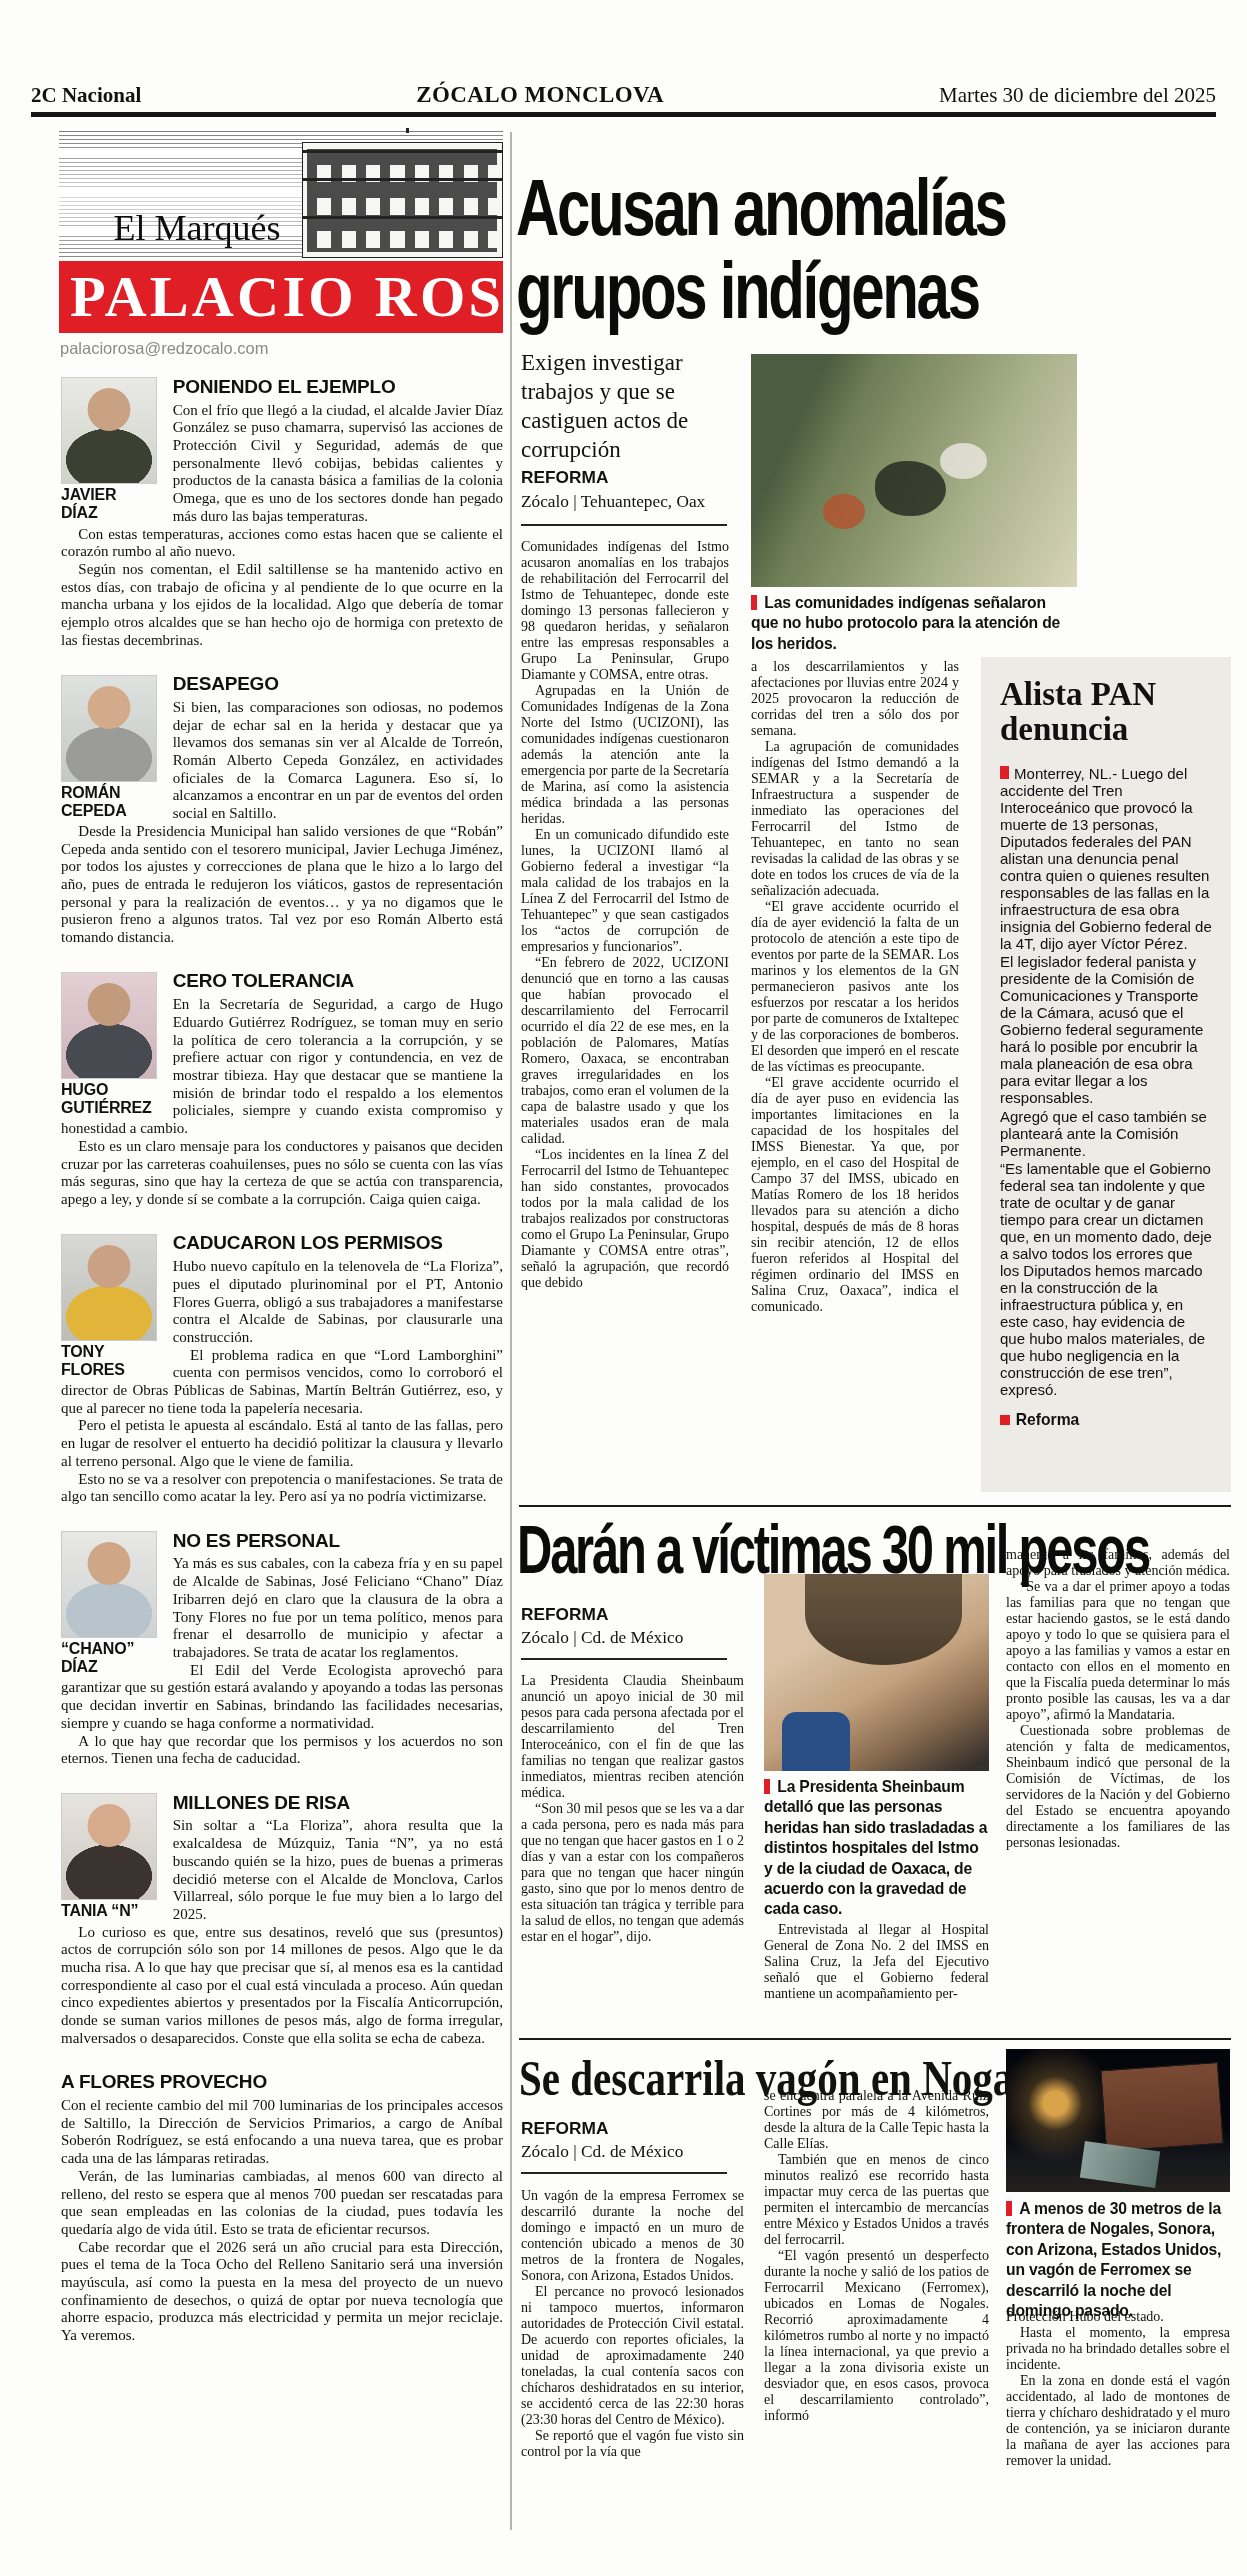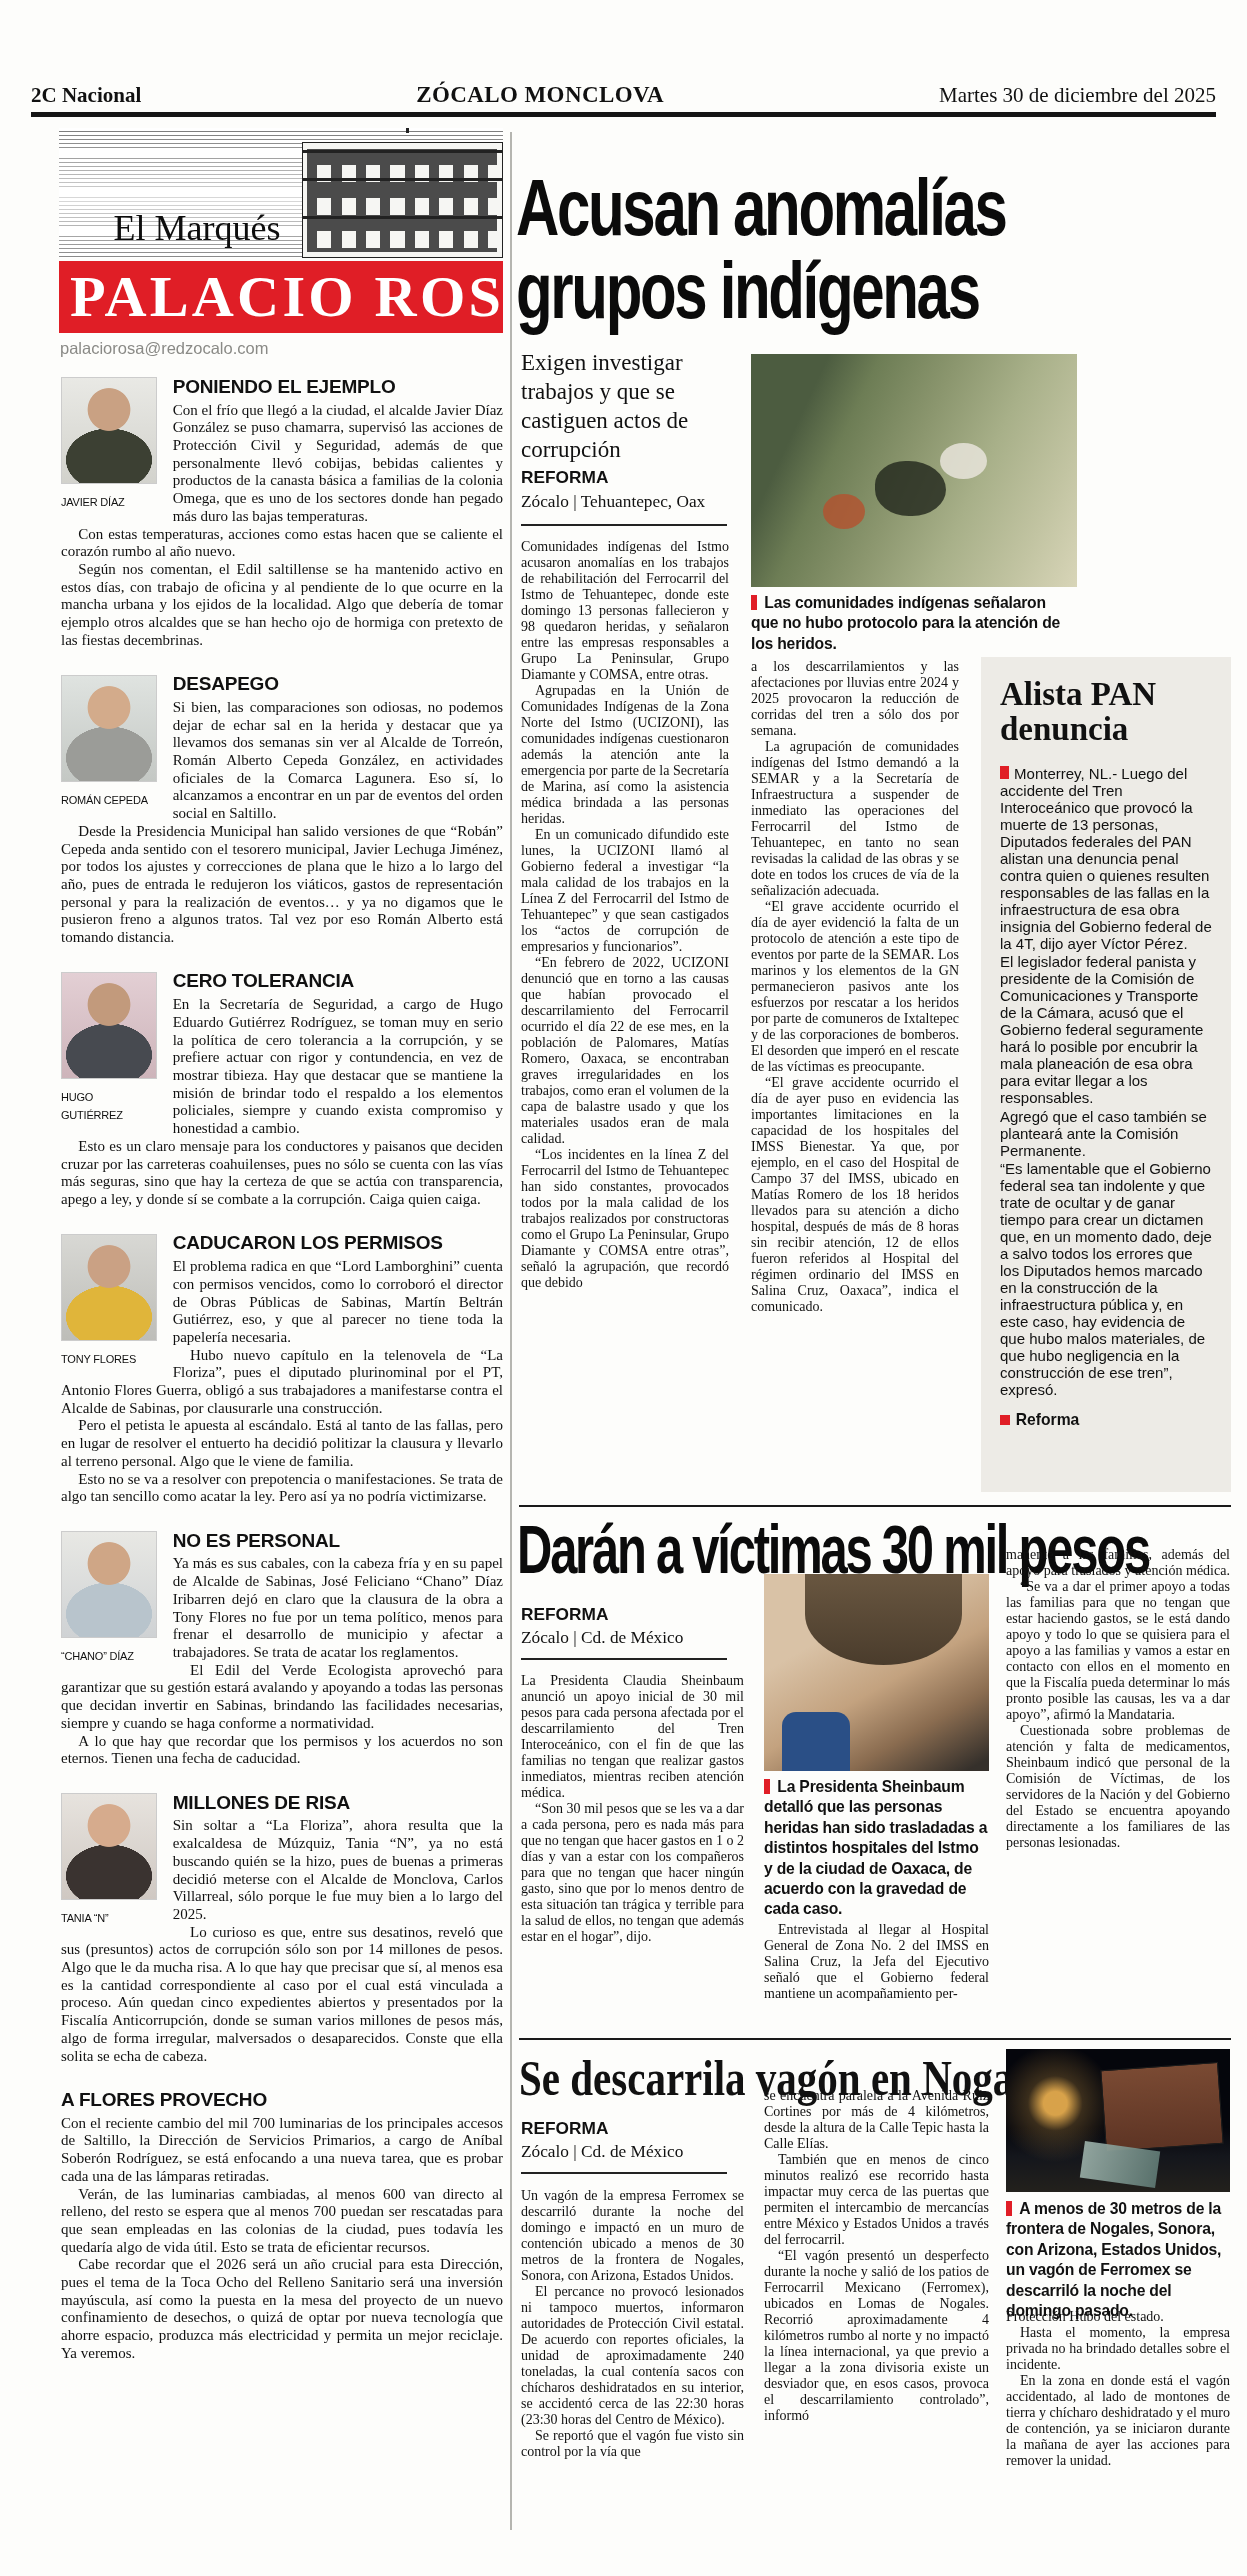--- a/index.html
+++ b/index.html
@@ -34,22 +34,22 @@
      background:rgba(255,255,255,.0);}
   #banner{width:444px;height:72px;margin:3.1px 0 0 27.5px;display:flex;align-items:center;
      padding-left:11px;box-sizing:border-box;}
   #banner span{font-family:"Liberation Serif",serif;font-weight:bold;color:#fff;font-size:56px;
      letter-spacing:3.1px;transform:scaleX(1.04);transform-origin:0 50%;white-space:nowrap;}
   #m-email{margin:6.3px 0 0 29px;font-family:"Liberation Sans",sans-serif;font-size:16.5px;color:#8a8a86;}
   #m-sections{margin:17.3px 0 0 30px;width:442px;}
   .m-section{margin-bottom:23.6px;overflow:hidden;}
   .m-photo-wrap{float:left;width:96px;margin:1.6px 15.7px 1.6px 0;}
   .m-photo{width:96px;height:107px;border:0.8px solid #ccc;box-sizing:border-box;}
-  .m-name{font-family:"Liberation Sans",sans-serif;font-weight:normal;font-size:11px;line-height:18px;
-     margin-top:9px;letter-spacing:-0.2px;}
+  .m-name{font-family:"Liberation Sans",sans-serif;font-weight:bold;font-size:16px;line-height:18px;
+     margin-top:2px;letter-spacing:-0.2px;}
   .m-heading{font-family:"Liberation Sans",sans-serif;font-weight:bold;font-size:19px;
      letter-spacing:-0.2px;margin:0 0 3.9px 0;}
   .m-section p{margin:0;font-size:15px;line-height:17.7px;text-align:justify;}
   .m-section p + p{text-indent:17.3px;}
   
   .pt{background:
       radial-gradient(circle at 50% 30%,var(--skin,#caa184) 0 24%,transparent 25%),
       radial-gradient(ellipse 46% 30% at 50% 78%,var(--suit,#3b3b36) 0 99%,transparent 100%),
       var(--bgp,linear-gradient(#e9e9e5,#d2d2cc));}
   
@@ -147,22 +147,22 @@
         <p>En la Secretaría de Seguridad, a cargo de Hugo Eduardo Gutiérrez Rodríguez, se toman muy en serio la política de cero tolerancia a la corrupción, y se prefiere actuar con rigor y contundencia, en vez de mostrar tibieza. Hay que destacar que se mantiene la misión de brindar todo el respaldo a los elementos policiales, siempre y cuando exista compromiso y honestidad a cambio.</p>
         <p>Esto es un claro mensaje para los conductores y paisanos que deciden cruzar por las carreteras coahuilenses, pues no sólo se cuenta con las vías más seguras, sino que hay la certeza de que se actúa con transparencia, apego a ley, y donde sí se combate a la corrupción. Caiga quien caiga.</p>
       </div>
 
       <div class="m-section">
         <div class="m-photo-wrap">
           <div class="m-photo pt" style="--skin:#caa184;--suit:#e0b53a;--bgp:linear-gradient(#d8d8d4,#bdbdb8);"></div>
           <div class="m-name">TONY FLORES</div>
         </div>
         <h3 class="m-heading">CADUCARON LOS PERMISOS</h3>
+        <p>Hubo nuevo capítulo en la telenovela de “La Floriza”, pues el diputado plurinominal por el PT, Antonio Flores Guerra, obligó a sus trabajadores a manifestarse contra el Alcalde de Sabinas, por clausurarle una construcción.</p>
         <p>El problema radica en que “Lord Lamborghini” cuenta con permisos vencidos, como lo corroboró el director de Obras Públicas de Sabinas, Martín Beltrán Gutiérrez, eso, y que al parecer no tiene toda la papelería necesaria.</p>
-        <p>Hubo nuevo capítulo en la telenovela de “La Floriza”, pues el diputado plurinominal por el PT, Antonio Flores Guerra, obligó a sus trabajadores a manifestarse contra el Alcalde de Sabinas, por clausurarle una construcción.</p>
         <p>Pero el petista le apuesta al escándalo. Está al tanto de las fallas, pero en lugar de resolver el entuerto ha decidió politizar la clausura y llevarlo al terreno personal. Algo que le viene de familia.</p>
         <p>Esto no se va a resolver con prepotencia o manifestaciones. Se trata de algo tan sencillo como acatar la ley. Pero así ya no podría victimizarse.</p>
       </div>
 
       <div class="m-section">
         <div class="m-photo-wrap">
           <div class="m-photo pt" style="--skin:#cfa686;--suit:#b8c4cc;--bgp:linear-gradient(#e8e8e4,#cfd2d4);"></div>
           <div class="m-name">“CHANO” DÍAZ</div>
         </div>
         <h3 class="m-heading">NO ES PERSONAL</h3>

